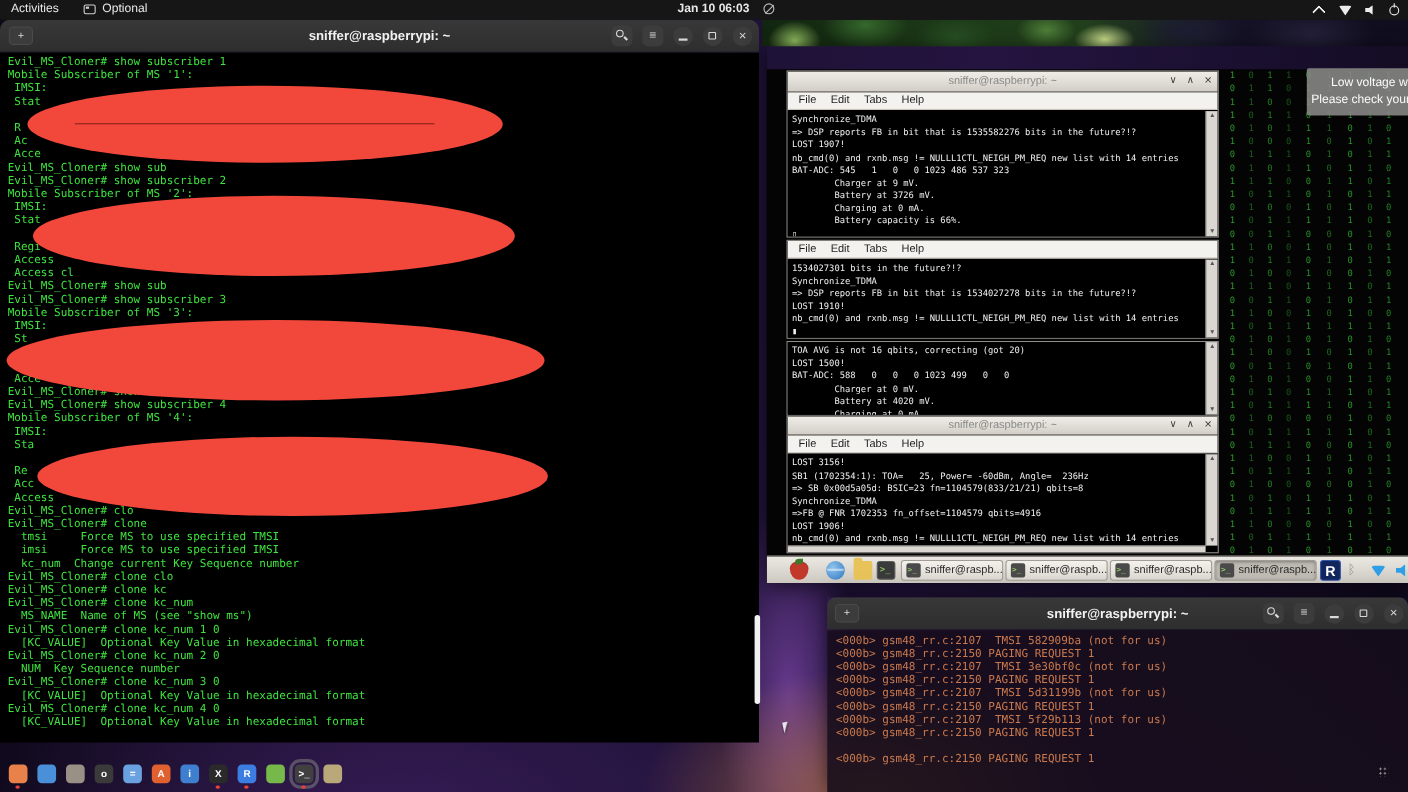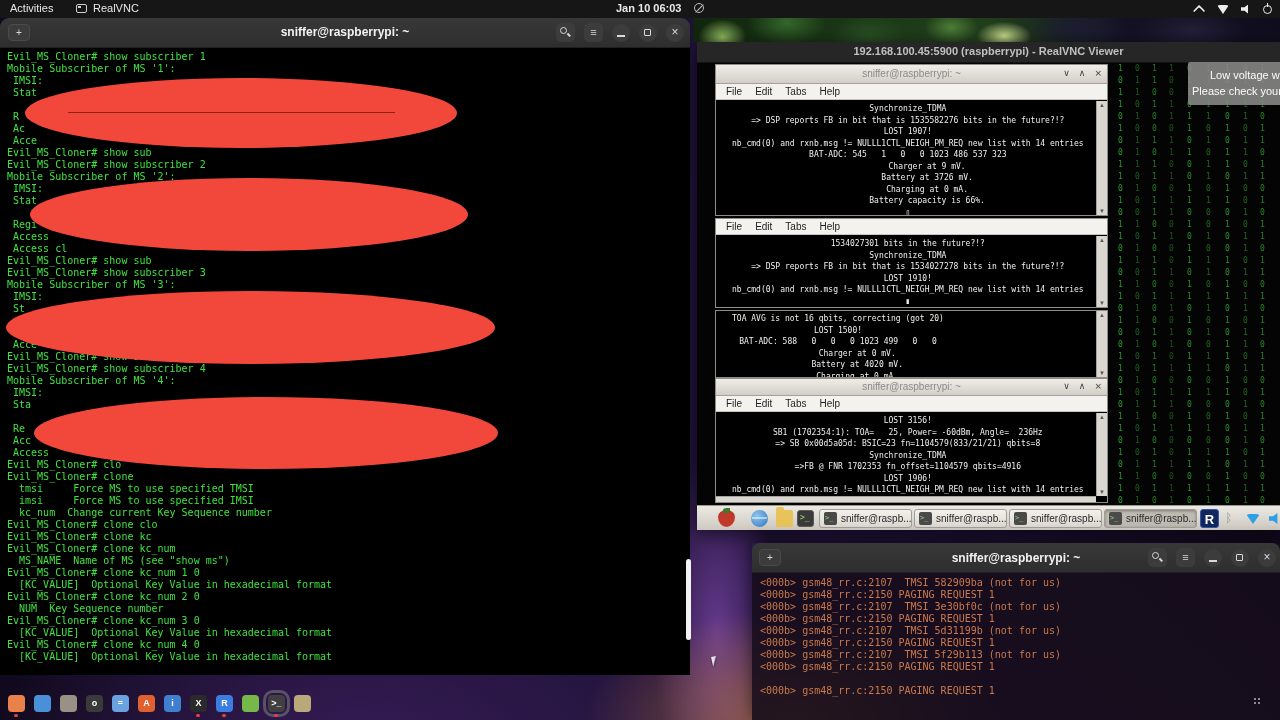--- a/index.html
+++ b/index.html
@@ -99,22 +99,22 @@
   .pwin { position:absolute; border:1px solid #8f8d88; background:#000; overflow:hidden; }
   .ptitle { position:relative; height:19px; background:linear-gradient(#f0ede8,#d2cec7);
             border-bottom:1px solid #a5a29b; }
   .ptitle-text { position:absolute; left:0; right:0; top:3px; text-align:center; color:#8a8a88;
                  font-size:10px; }
   .pbtns { position:absolute; right:5px; top:3px; display:flex; gap:9px; color:#3c3c3c; font-size:9px;
            font-family:"DejaVu Sans", sans-serif; }
   .pmenu { position:relative; height:16px; background:#f4f2ee; border-bottom:1px solid #c9c5be;
            display:flex; gap:13px; padding-left:10px; align-items:center; font-size:10px; color:#1d1d1d; }
   .pbody { position:absolute; left:0; right:11px; bottom:0; top:auto; background:#000; overflow:hidden; }
-  .pbody pre { position:absolute; left:16px; top:2px; font-family:"DejaVu Sans Mono", monospace;
-               font-size:8px; line-height:11.5px; color:#f0f0f0; white-space:pre;text-align:center; }
+  .pbody pre { position:absolute; left:4px; top:2px; font-family:"DejaVu Sans Mono", monospace;
+               font-size:8px; line-height:11.5px; color:#f0f0f0; white-space:pre; }
   .pscroll { position:absolute; right:0; top:0; bottom:0; width:11px; background:#dad7d2;
              border-left:1px solid #a5a29b; }
   .pscroll::before { content:"\25B2"; position:absolute; top:1px; left:2px; font-size:6px; color:#555; }
   .pscroll::after { content:"\25BC"; position:absolute; bottom:1px; left:2px; font-size:6px; color:#555; }
   .phscroll { position:absolute; left:0; right:11px; bottom:0; height:6px; background:#dad7d2;
               border-top:1px solid #a5a29b; }
 
   
   .ptaskbar { position:absolute; left:0; top:442px; width:583px; height:25px;
               background:linear-gradient(#ece9e3,#cdc9c1); border-top:1px solid #9a978f; }
@@ -187,21 +187,21 @@
 
 <div id="screen">
 
   <div class="wallpaper"></div>
   <div class="foliage"></div>
 
   <div class="topbar">
     <span class="activities">Activities</span>
     <span class="appmenu">
       <span class="app-ico"></span>
-      <span>RealVNC</span>
+      <span>Optional</span>
     </span>
     <span class="clock">Jan 10 06:03</span>
     <span class="bell-dnd"></span>
     <span class="tray">
       <span class="chev"></span>
       <span class="wifi-h"></span>
       <span class="vol-h"></span>
       <span class="pwr"></span>
     </span>
   </div>
@@ -283,23 +283,20 @@
       <div class="blob" style="left:25px;top:30px;width:432px;height:70px;"></div>
       <div class="blob-line" style="left:68px;top:64px;width:327px;"></div>
       <div class="blob" style="left:30px;top:130px;width:438px;height:73px;"></div>
       <div class="blob" style="left:6px;top:243px;width:489px;height:73px;"></div>
       <div class="blob" style="left:34px;top:349px;width:464px;height:72px;"></div>
     </div>
   </div>
   <div class="lscroll"></div>
 
   <div class="vnc">
-    <div class="vnc-titlebar">
-      <div class="vnc-title">192.168.100.45:5900 (raspberrypi) - RealVNC Viewer</div>
-    </div>
     <div class="vnc-content">
       <div>
           <div class="matrix-col" style="left: 421px; opacity: 0.75;">1
 0
 1
 1
 0
 1
 0
 0

